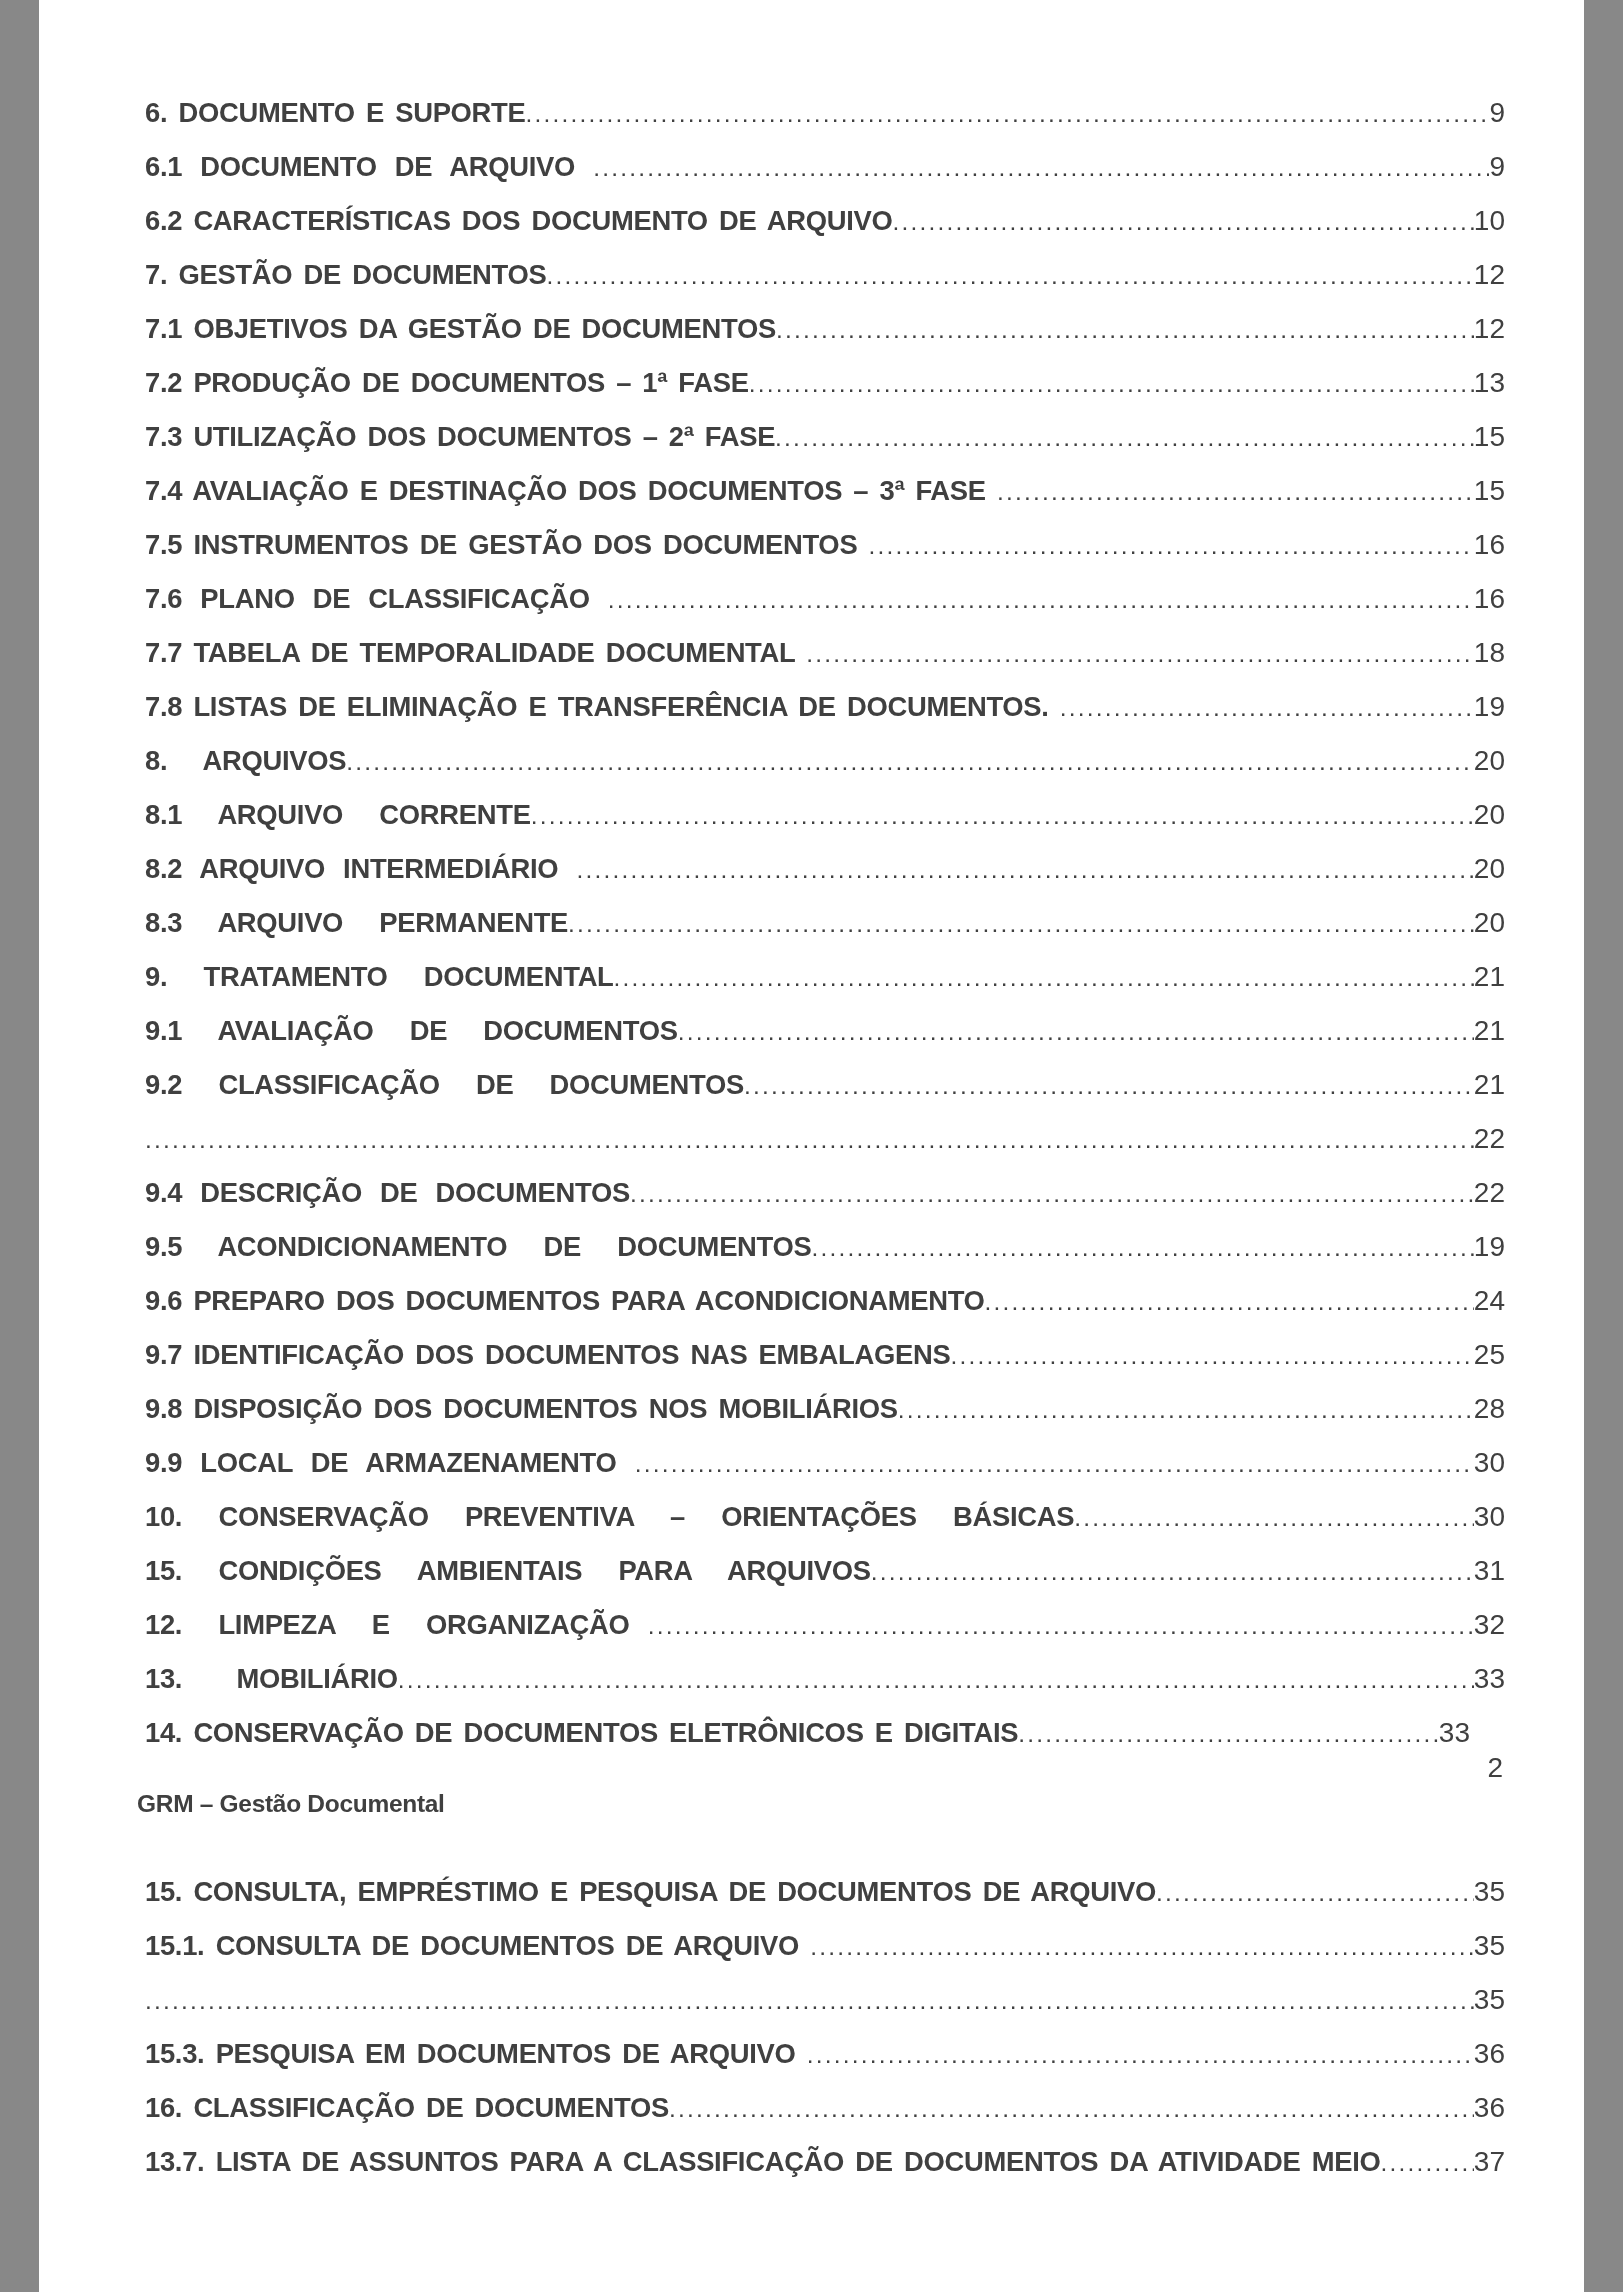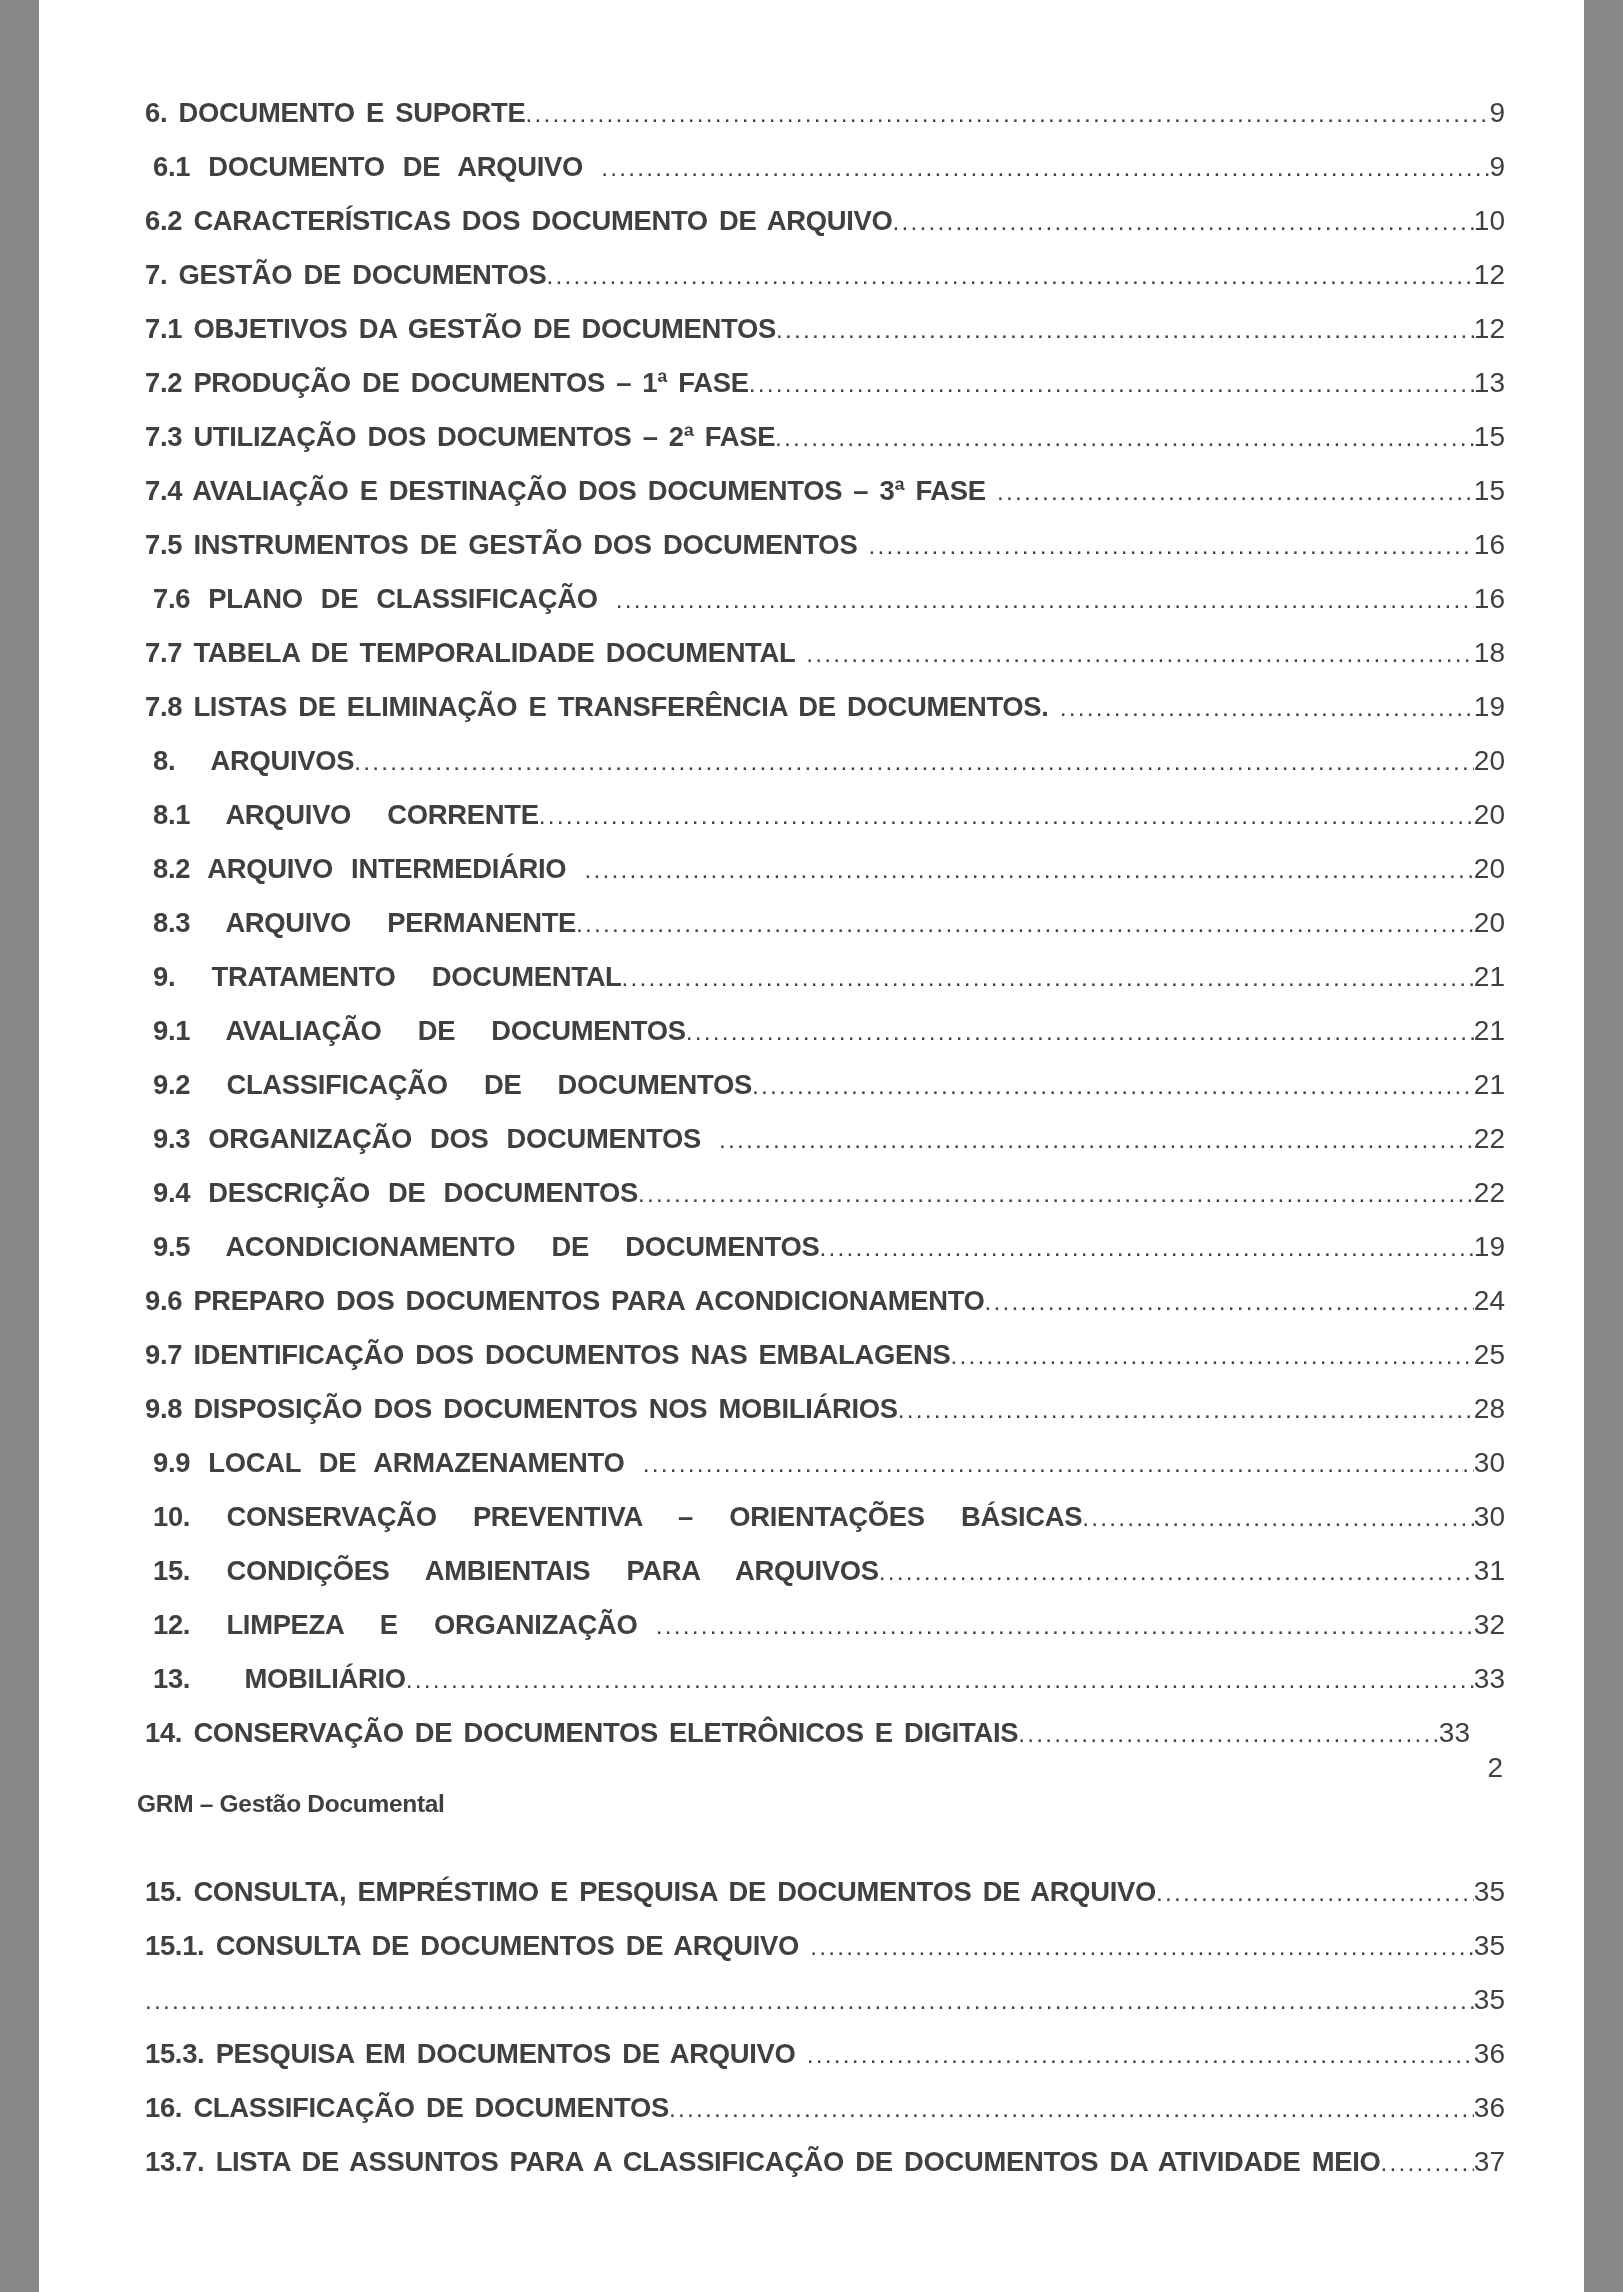--- a/index.html
+++ b/index.html
@@ -26,21 +26,21 @@
   .toc-row {
     display: flex;
     align-items: baseline;
     line-height: 53px;
     font-weight: 700;
     font-size: 27.4px;
     letter-spacing: -0.3px;
     word-spacing: 3.9px;
     white-space: pre;
   }
-  .toc-row.wide { word-spacing: 10.8px; margin-left: 8px; }
+  .toc-row.wide { word-spacing: 10.8px; }
   .toc-row.short { padding-right: 35px; }
   .toc-row .t { flex: 0 0 auto; }
   .toc-row .dots {
     flex: 1 1 auto;
     overflow: hidden;
     font-weight: 400;
     font-size: 24.5px;
     letter-spacing: 2.2px;
     word-spacing: 0;
   }
@@ -167,21 +167,20 @@
     <span class="t">9.1  AVALIAÇÃO  DE  DOCUMENTOS</span>
     <span class="dots"></span>
     <span class="p">21</span>
   </li>
       <li class="toc-row wide">
     <span class="t">9.2  CLASSIFICAÇÃO  DE  DOCUMENTOS</span>
     <span class="dots"></span>
     <span class="p">21</span>
   </li>
       <li class="toc-row wide">
-    <span class="t">9.3 ORGANIZAÇÃO DOS DOCUMENTOS </span>
     <span class="dots"></span>
     <span class="p">22</span>
   </li>
       <li class="toc-row wide">
     <span class="t">9.4 DESCRIÇÃO DE DOCUMENTOS</span>
     <span class="dots"></span>
     <span class="p">22</span>
   </li>
       <li class="toc-row wide">
     <span class="t">9.5  ACONDICIONAMENTO  DE  DOCUMENTOS</span>

